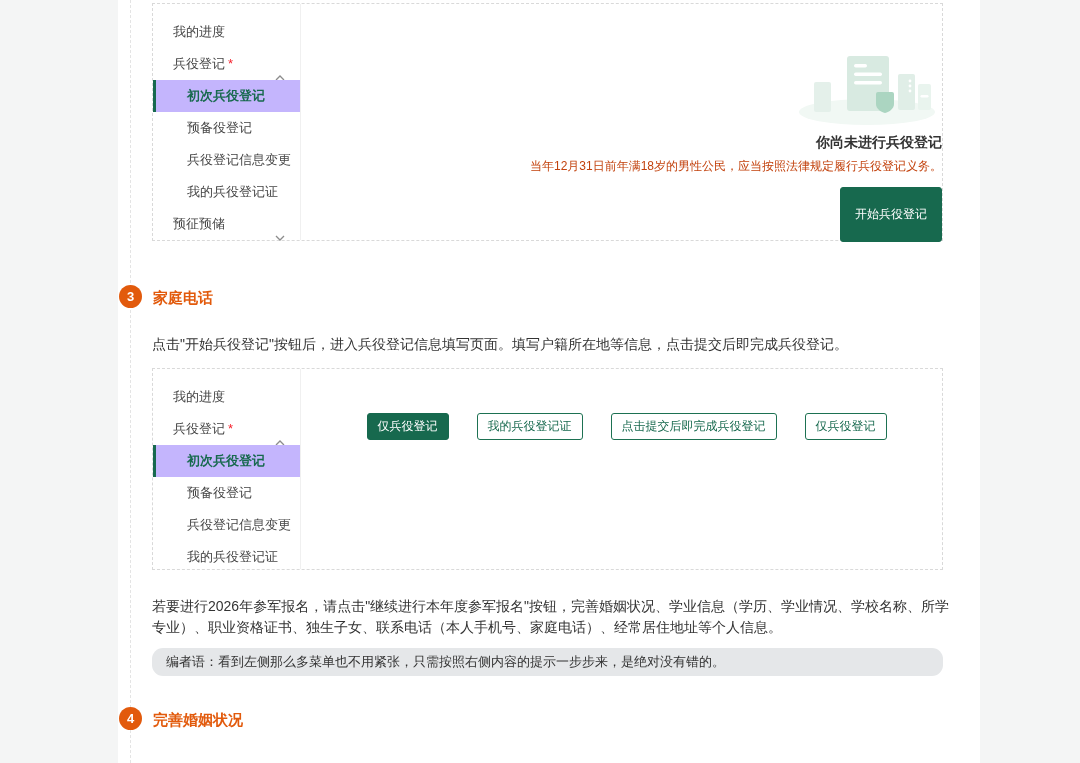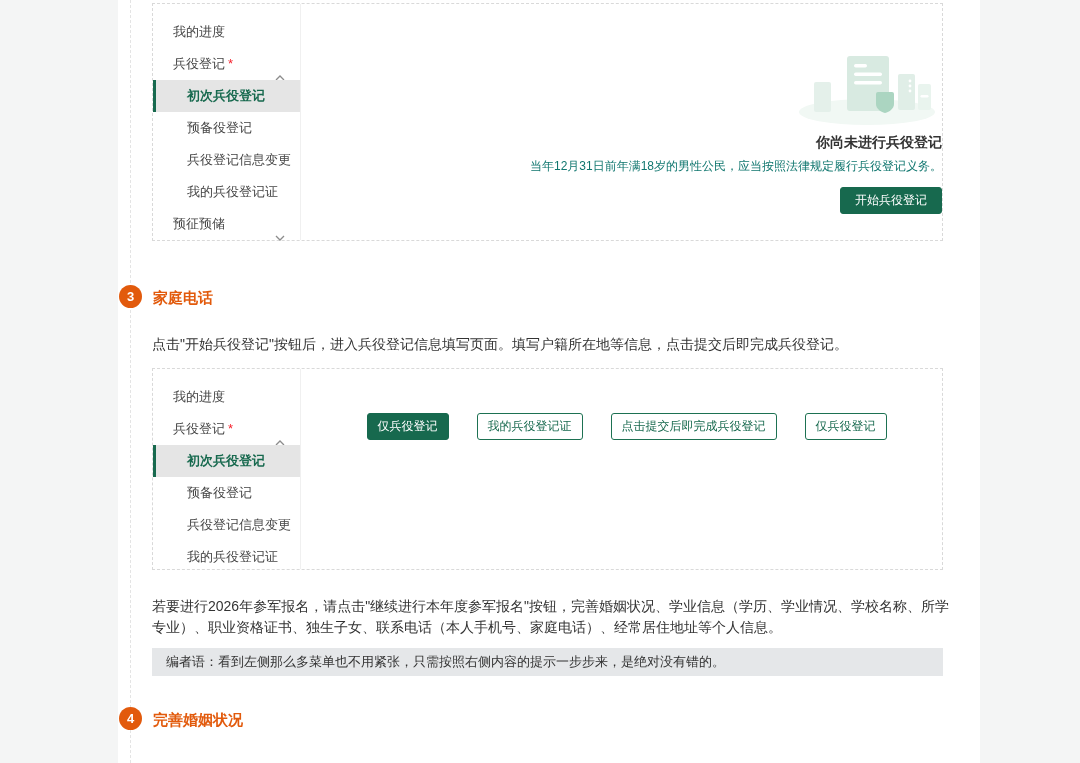--- a/index.html
+++ b/index.html
@@ -16,33 +16,33 @@
   .timeline { position:absolute; left:130px; top:0; height:763px; width:0; border-left:1px dashed #e4e4e4; }
 
   
   .demo { position:absolute; left:152px; width:791px; background:#fff; border:1px dashed #d9d9d9; display:flex; }
   .demo-1 { top:3px; height:238px; }
   .demo-2 { top:368px; height:202px; overflow:hidden; }
 
   .mock-sidebar { width:148px; border-right:1px solid #f0f0f0; padding-top:12px; flex:none; }
   .sb-item { height:32px; line-height:32px; font-size:13px; color:#454545; padding-left:20px; position:relative; white-space:nowrap; }
   .sb-item.sub { padding-left:34px; }
-  .sb-item.active { background:#e5e5e5; border-left:3px solid #17694e; padding-left:31px; color:#17694e; font-weight:bold; }
+  .sb-item.active { background:#c4b5fd; border-left:3px solid #17694e; padding-left:31px; color:#17694e; font-weight:bold; }
   .sb-item .chev { position:absolute; right:15px; top:13px; }
   .req { color:#f5222d; margin-left:3px; font-size:13px; }
 
   .mock-main { flex:1; position:relative; }
 
   
   .empty-wrap { text-align:right; padding-top:50px; }
   .empty-title { font-size:14px; font-weight:bold; color:#333; margin-top:4px; }
-  .empty-desc { font-size:12px; color:#0f766e; margin-top:6px; }
+  .empty-desc { font-size:12px; color:#c2410c; margin-top:6px; }
   .btn-primary {
     display:inline-block; background:#17694e; color:#fff; font-size:12px;
-    padding:4px 14px; border-radius:3px; border:1px solid #17694e; cursor:pointer;
+    padding:18px 14px; border-radius:3px; border:1px solid #17694e; cursor:pointer;
   }
   .empty-wrap .btn-primary { margin-top:12px; }
 
   
   .main-pad { padding:13px 10px 0 20px; }
   .alert-success { background:#e9f6ec; border-radius:4px; padding:9px 14px; }
   .alert-title-row { display:flex; align-items:center; gap:9px; }
   .alert-title { font-size:13px; color:#3f8a61; }
   .alert-desc { font-size:12px; color:#94b8a2; margin:4px 0 0 22px; }
   .actions-row { display:flex; justify-content:center; gap:28px; margin-top:31px; }
@@ -56,21 +56,21 @@
   .step-badge {
     position:absolute; left:119px; width:23px; height:23px; border-radius:50%;
     background:#e25a0c; color:#fff; font-size:13px; font-weight:bold;
     text-align:center; line-height:23px;
   }
   .step-title { position:absolute; left:153px; font-size:15px; font-weight:bold; color:#e25a0c; }
   .body-text { position:absolute; left:152px; width:798px; font-size:14px; color:#333; line-height:21px; }
   .note-box {
     position:absolute; left:152px; top:648px; width:791px; height:28px;
     background:#e5e7e9; font-size:13px; color:#333; line-height:28px; padding-left:14px;
-    white-space:nowrap; overflow:hidden;
+    white-space:nowrap; overflow:hidden;border-radius:11px;
   }
 </style>
 </head>
 <body>
 
 <div class="page">
   <div class="white-col"></div>
   <div class="timeline"></div>
 
   <div class="demo demo-1">

